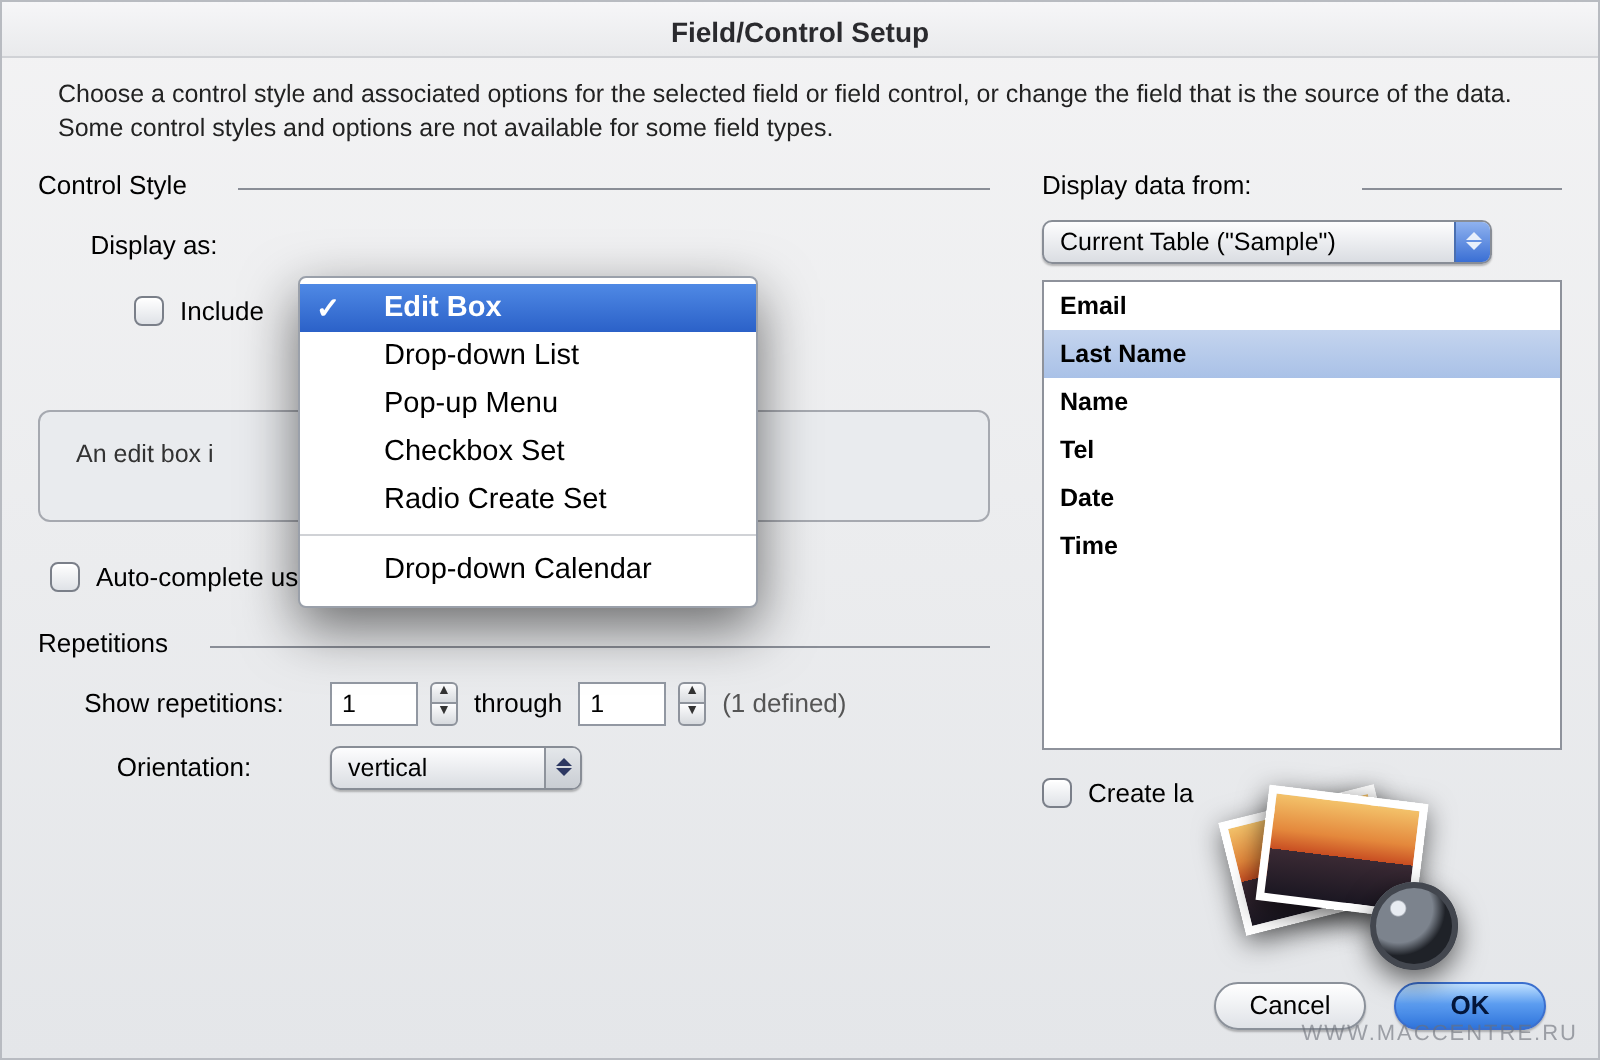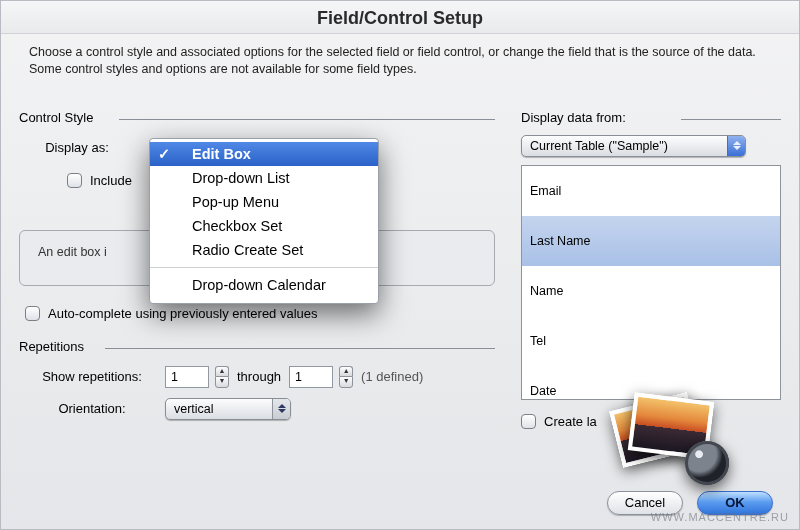--- a/index.html
+++ b/index.html
@@ -17,21 +17,21 @@
   .window {
     width: 800px;
     height: 530px;
     background: linear-gradient(#f3f3f4, #e4e6e9);
     border: 1px solid #b8bbc1;
     position: relative;
   }
   .titlebar {
     text-align: center;
     font-weight: bold;
-    font-size: 18px;
+    font-size: 14px;
     padding: 7px 16px 4px;
     color: #2a2a2e;
     background: linear-gradient(#f6f6f8,#e9eaec);
     border-bottom: 1px solid #d0d2d6;
   }
   .intro {
     padding: 10px 28px 4px;
     font-size: 12.5px;
     line-height: 1.35;
     color: #222;
@@ -40,21 +40,21 @@
     display: flex;
     padding: 4px 18px 0;
     gap: 26px;
   }
   .left { flex: 1 1 auto; }
   .right { width: 260px; flex: 0 0 260px; }
 
   .group-title {
     font-size: 13px;
     padding-bottom: 2px;
-    margin-top: 24px;
+    margin-top: 4px;
     position: relative;
   }
   .group-title::after {
     content: "";
     position: absolute;
     left: var(--aft, 110px);
     right: 0;
     top: 55%;
     border-top: 1.5px solid #8a8e97;
   }
@@ -147,21 +147,21 @@
   .pop.big.blue-end .pop-arrows .tri.dn { border-top-color:#e9f0fb; }
 
   .listbox {
     margin-top: 8px;
     border: 1px solid #8e929b;
     background: #fff;
     height: 235px;
     overflow: auto;
     font-size: 12.5px;
   }
-  .listbox .item { padding: 18px 8px; }
+  .listbox .item { padding: 5px 8px; font-weight: bold; }
   .listbox .item.sel {
     background: linear-gradient(#c4d4ee, #a9c1e7);
   }
 
   .dropdown-open {
     position: absolute;
     left: 148px;
     top: 137px;
     width: 230px;
     background: #fff;

